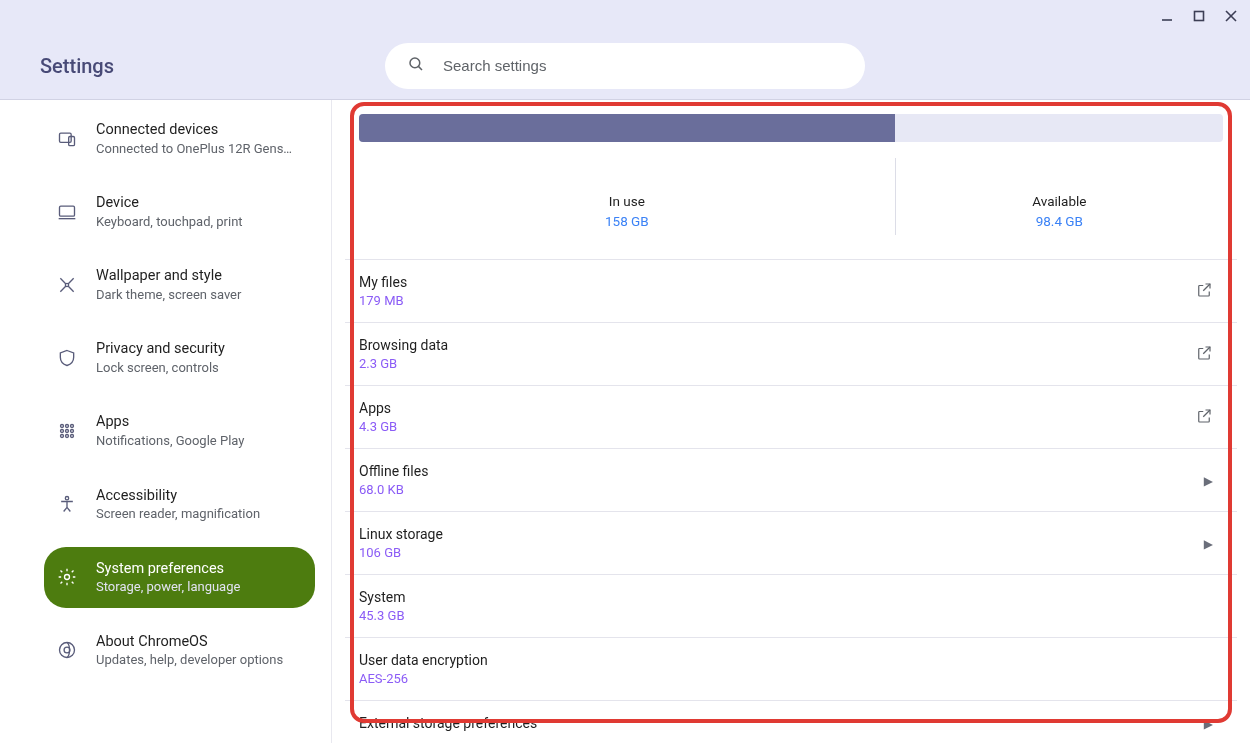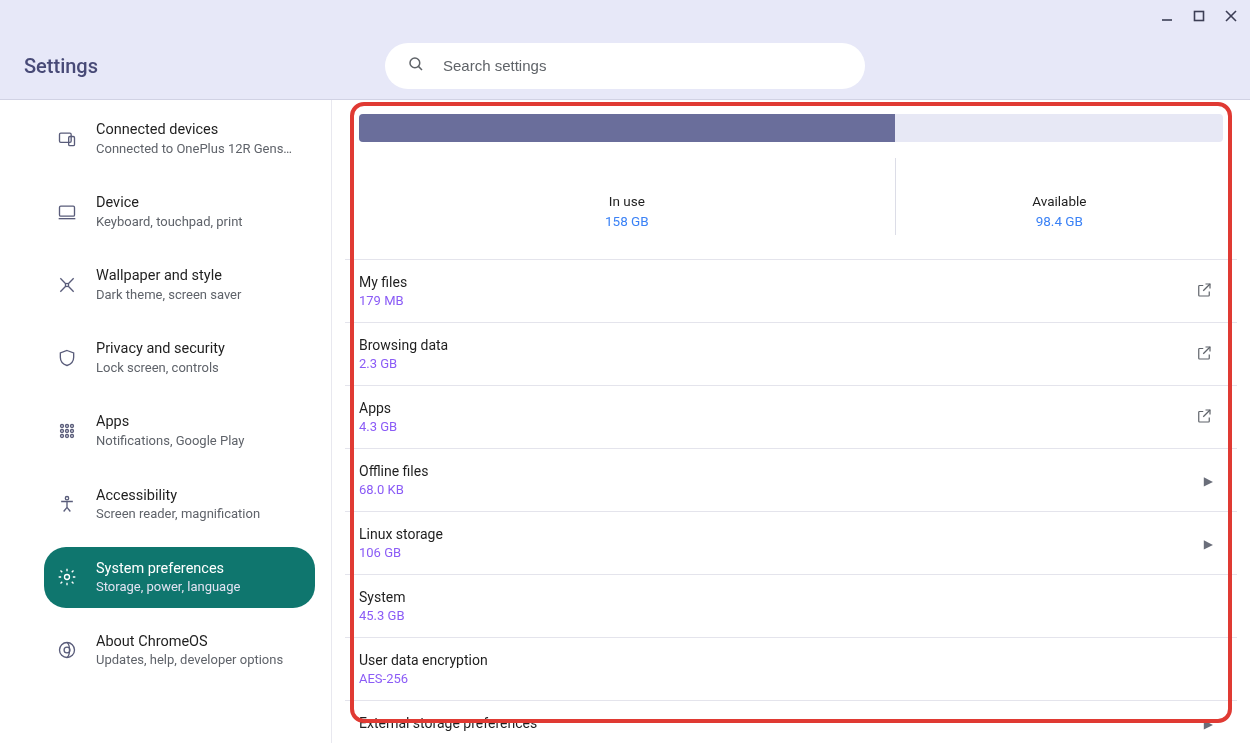--- a/index.html
+++ b/index.html
@@ -33,21 +33,21 @@
     border-radius: 4px;
   }
   .win-btn svg { width: 14px; height: 14px; stroke: currentColor; }
 
   
   .header {
     height: 68px;
     background: #e7e8f8;
     display: flex;
     align-items: center;
-    padding: 0 12px;
+    padding: 0 28px;
     position: relative;
     border-bottom: 1px solid #d1d2e4;
   }
   .header .title {
     font-size: 20px;
     font-weight: 500;
     color: #484a77;
     padding-left: 12px;
   }
   .searchbar {
@@ -92,21 +92,21 @@
   .nav-item {
     display: flex;
     align-items: center;
     gap: 18px;
     padding: 12px 12px;
     border-radius: 22px;
     cursor: pointer;
     margin-bottom: 12px;
   }
   .nav-item.selected {
-    background: #0f766e;
+    background: #4d7c0f;
     color: #ffffff;
   }
   .nav-icon {
     width: 22px;
     height: 22px;
     flex: 0 0 22px;
     color: #595c7a;
     display: flex;
     align-items: center;
     justify-content: center;

